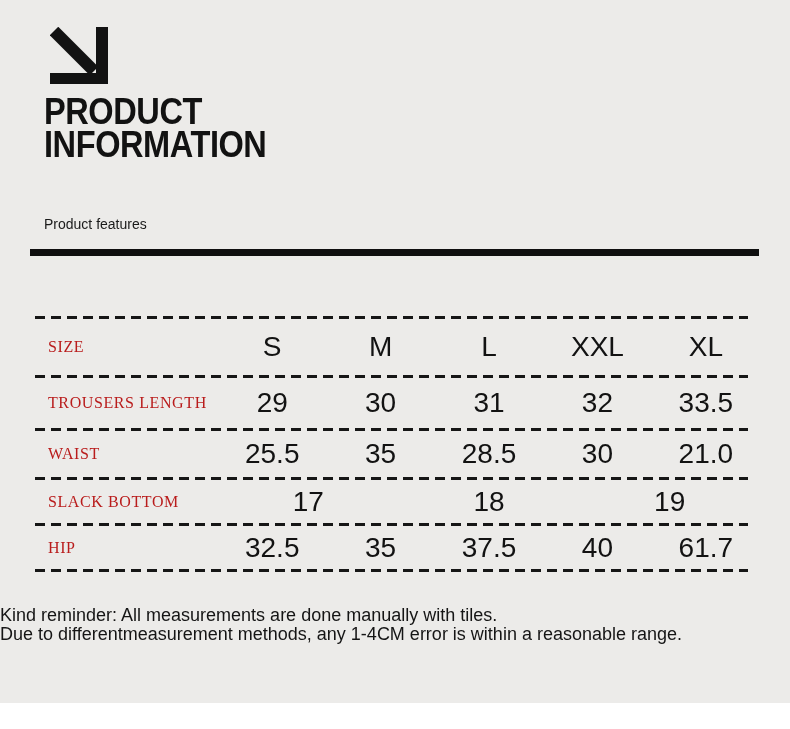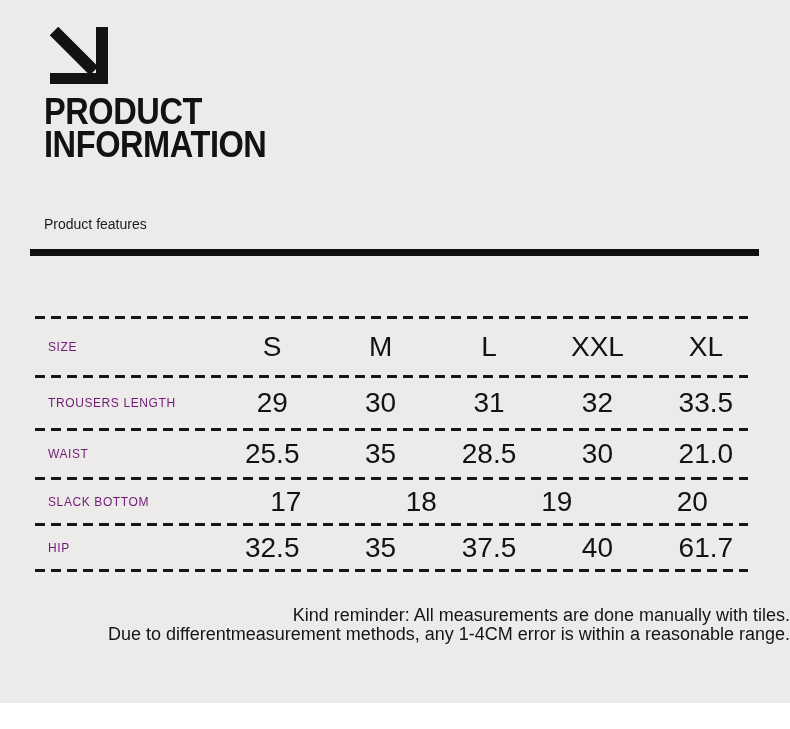--- a/index.html
+++ b/index.html
@@ -59,39 +59,40 @@
   }
   .row {
     display: flex;
     align-items: center;
   }
   .row .label {
     flex: none;
     width: 183px;
     padding-left: 13px;
     box-sizing: border-box;
-    font-size: 12px;
+    font-size: 16px;
     letter-spacing: 0.6px;
-    color: #701a75;
+    color: #b91c1c;
+    font-family: Liberation Serif, serif;
   }
   .row .vals {
     flex: 1;
     display: flex;
     margin-right: -12px;
   }
   .row .vals span {
     flex: 1;
     text-align: center;
     font-size: 28px;
     color: #121212;
   }
   .reminder {
     position: absolute;
     left: 0; right: 0; top: 606px;
-    text-align: right;
+    text-align: left;
     font-size: 18px;
     line-height: 19px;
     color: #151515;
   }
   .bottom-strip {
     position: absolute;
     left: 0; bottom: 0;
     width: 100%; height: 26px;
     background: #FFFFFF;
   }
@@ -156,21 +157,20 @@
         </div>
       </div>
       <div class="dash"></div>
 
       <div class="row" style="height:43px">
         <div class="label">SLACK BOTTOM</div>
         <div class="vals">
           <span>17</span>
           <span>18</span>
           <span>19</span>
-          <span>20</span>
         </div>
       </div>
       <div class="dash"></div>
 
       <div class="row" style="height:43px">
         <div class="label">HIP</div>
         <div class="vals">
           <span>32.5</span>
           <span>35</span>
           <span>37.5</span>

